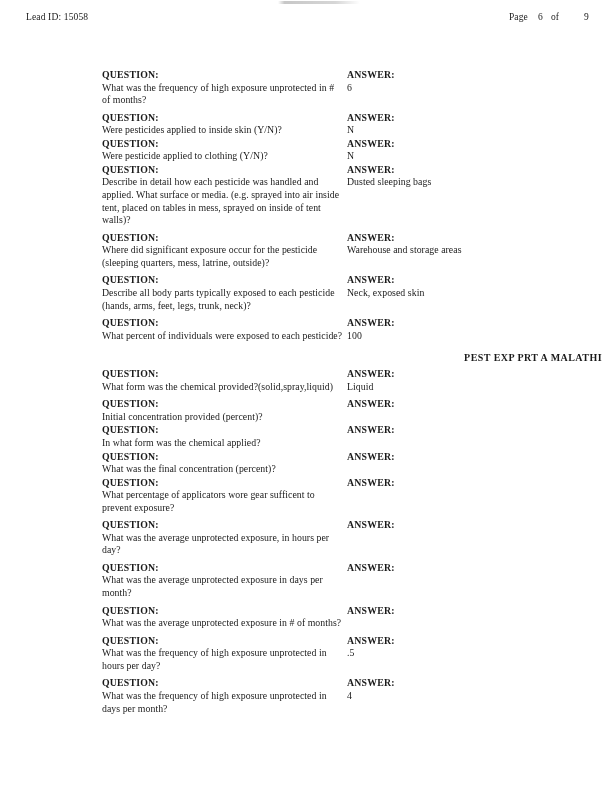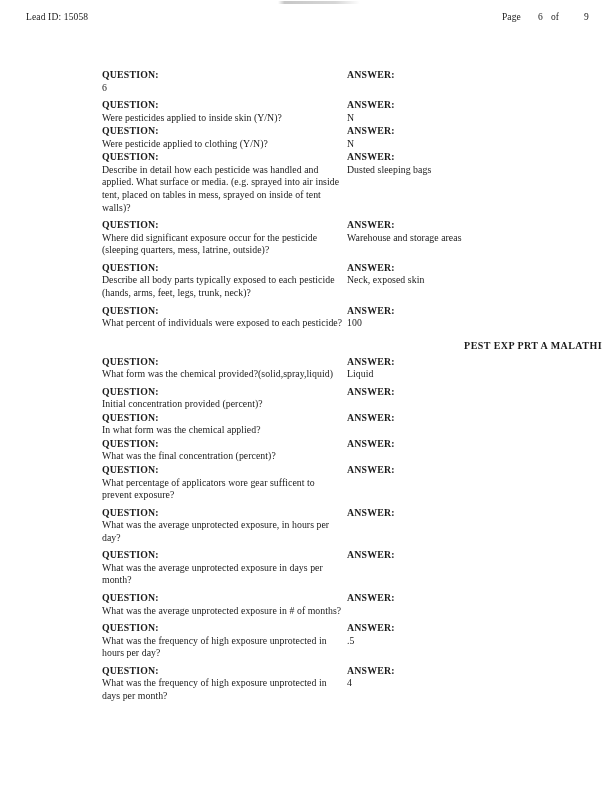--- a/index.html
+++ b/index.html
@@ -38,21 +38,21 @@
     left: 26px;
     right: 22px;
     display: flex;
     justify-content: space-between;
     align-items: baseline;
     font-size: 9.5px;
     letter-spacing: 0.15px;
   }
   .header-left { white-space: nowrap; }
   .header-right { white-space: nowrap; }
-  .header-right .pg-word { margin-right: 17px; }
+  .header-right .pg-word { margin-right: 10px; }
   .header-right .pg-num { margin-right: 8px; }
   .header-right .pg-of { margin-right: 25px; }
 
   .content {
     position: absolute;
     top: 68px;
     left: 58px;
     width: 500px;
     margin-left: 44px;
   }
@@ -124,20 +124,21 @@
     </div>
   </div>
 
   <div class="content" id="content-root">
       <div class="qa-row">
         <div class="qa-inner">
           <div class="q-col label">QUESTION:</div>
           <div class="a-col label">ANSWER:</div>
         </div>
         <div class="qa-inner">
+          <div class="q-col qtext">What was the frequency of high exposure unprotected in # of months?</div>
           <div class="a-col atext">6</div>
         </div>
       </div>
       <div class="gap-s"></div>
       <div class="qa-row">
         <div class="qa-inner">
           <div class="q-col label">QUESTION:</div>
           <div class="a-col label">ANSWER:</div>
         </div>
         <div class="qa-inner">

